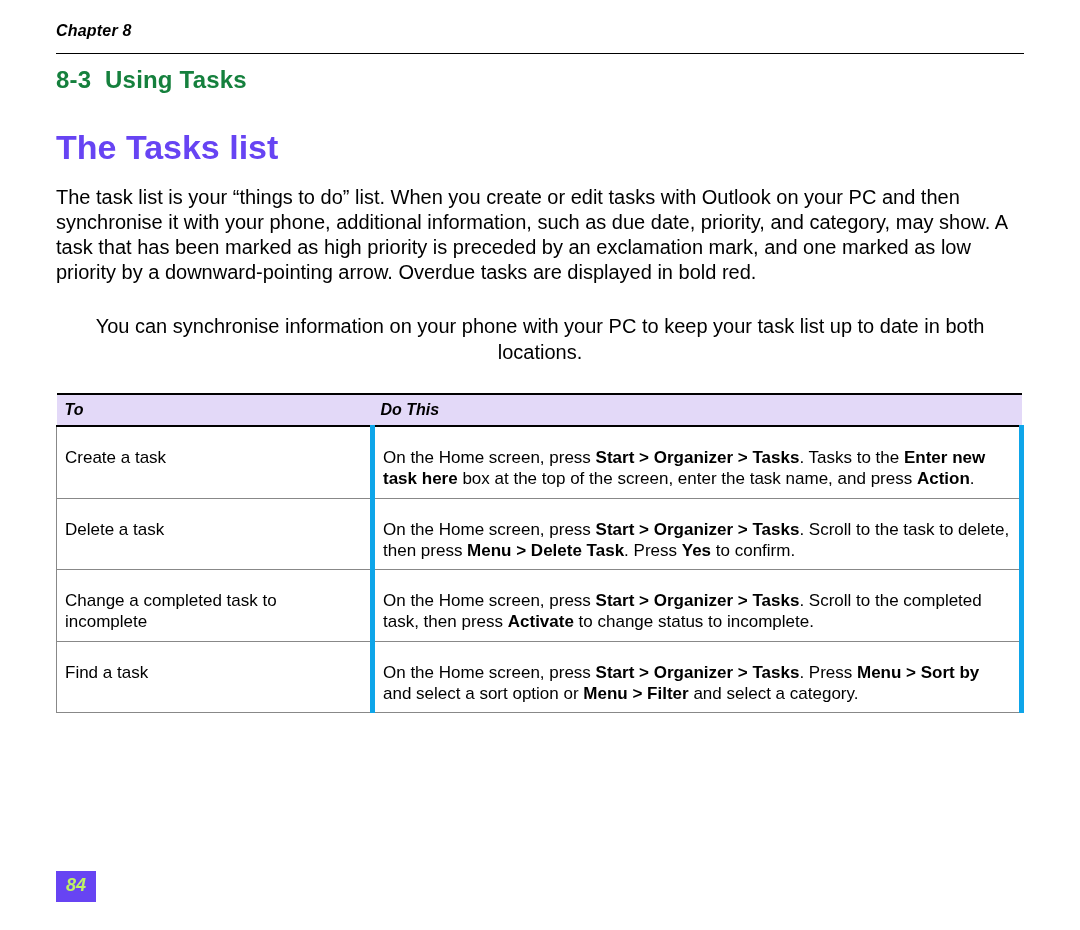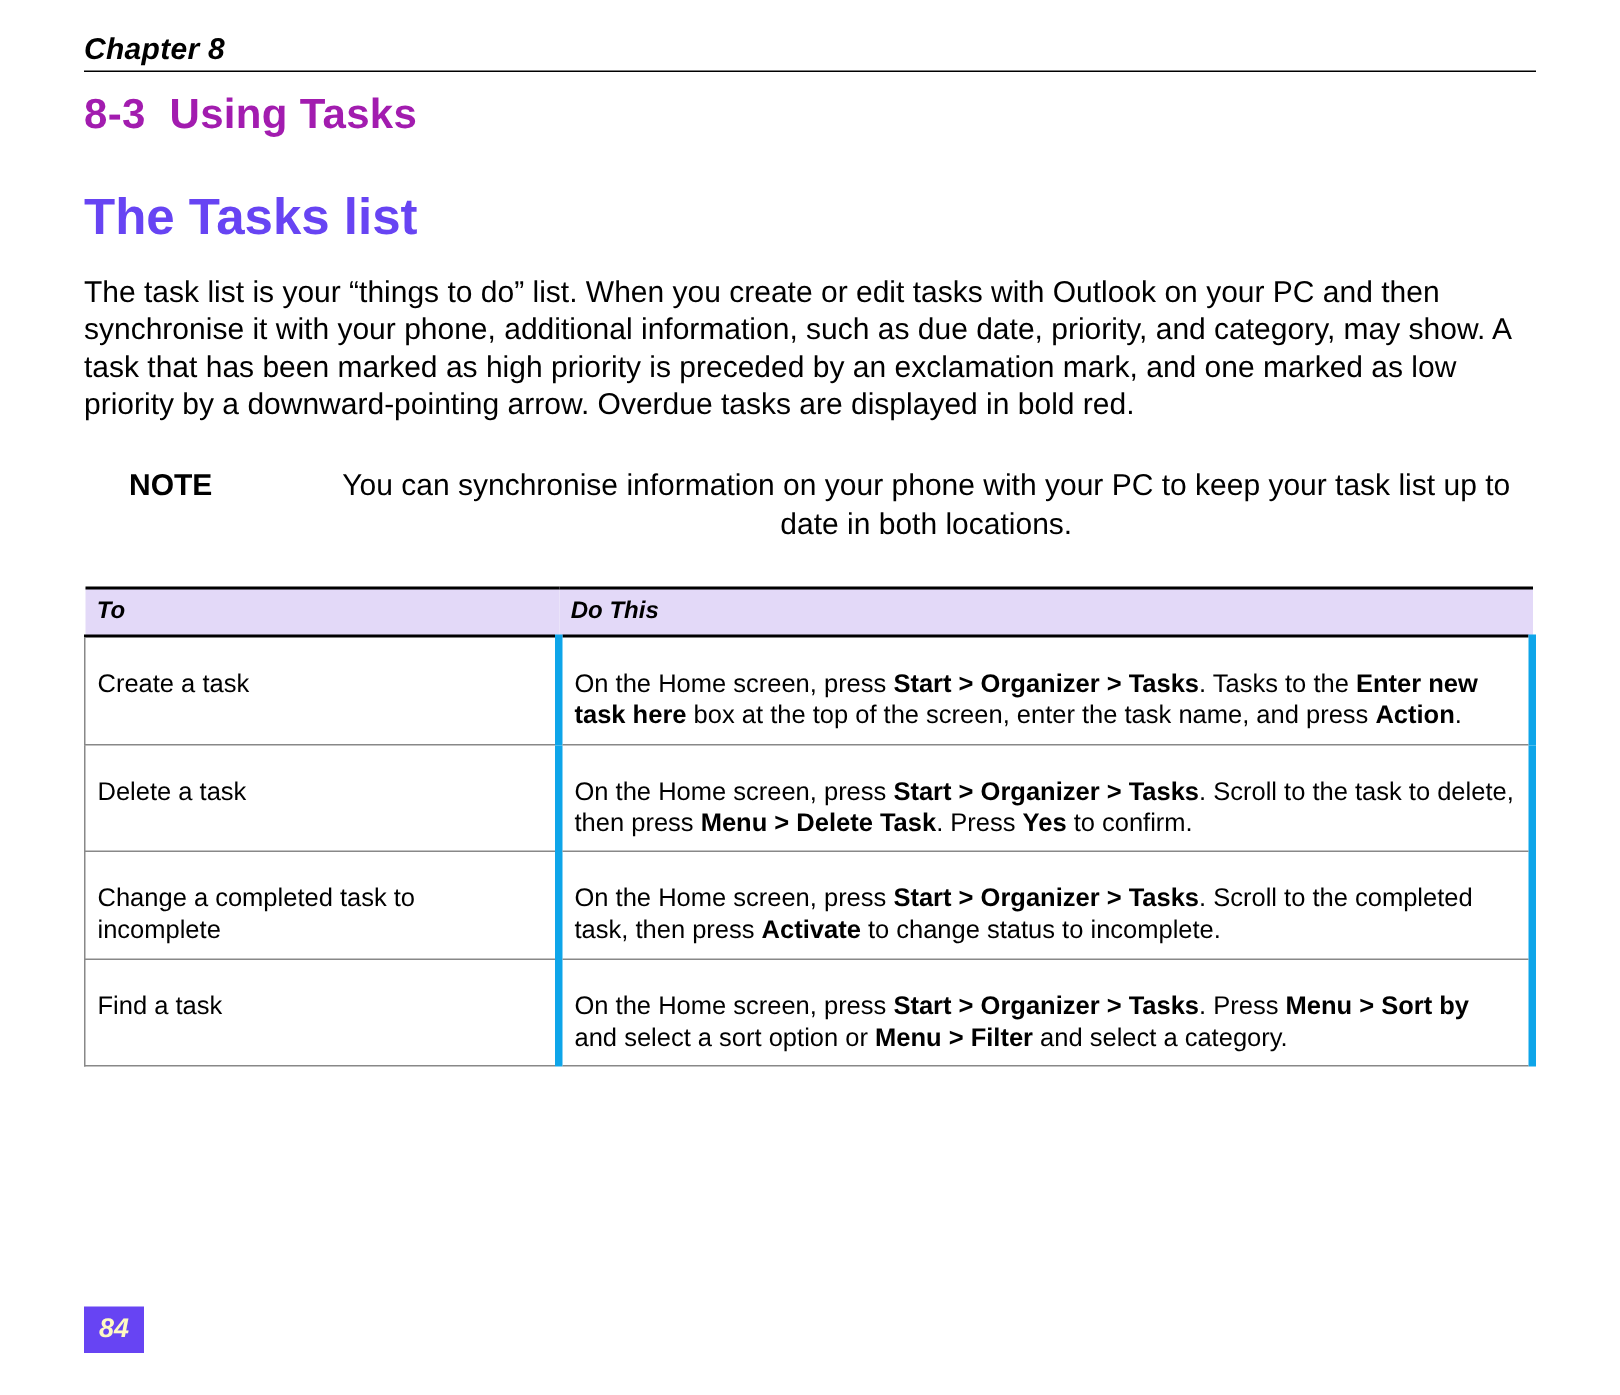--- a/index.html
+++ b/index.html
@@ -13,29 +13,29 @@
   }
   .page {
     box-sizing: border-box;
     padding: 22px 56px 0 56px;
     position: relative;
     height: 100%;
   }
   .chapter-line {
     font-weight: bold;
     font-style: italic;
-    font-size: 20px;
-    padding-bottom: 2px;
+    font-size: 16px;
+    padding-bottom: 13px;
     border-bottom: 1px solid #000;
     letter-spacing: 0.2px;
   }
   .section-title {
-    color: #a21caf;
+    color: #15803d;
     font-weight: bold;
-    font-size: 28px;
+    font-size: 24px;
     margin-top: 12px;
     letter-spacing: 0.2px;
   }
   .body-text {
     font-size: 20px;
     margin-top: 18px;
     line-height: 1.25;
   }
   .sub-title {
     color: #6744f3;
@@ -94,21 +94,21 @@
   }
   table.tasks tr:last-child td {
     border-bottom: 1px solid #888;
   }
   .b { font-weight: bold; }
   .page-number {
     position: absolute;
     left: 56px;
     bottom: 28px;
     background: #6744f3;
-    color: #fef9c3;
+    color: #bef264;
     font-weight: bold;
     font-style: italic;
     font-size: 18px;
     padding: 4px 10px 6px 10px;
   }
 </style>
 </head>
 <body>
 
 <div class="page">
@@ -118,21 +118,20 @@
   <div class="section-title">
     <span>8-3</span>&nbsp;&nbsp;<span>Using Tasks</span>
   </div>
 
 
   <div class="sub-title">The Tasks list</div>
 
   <div class="body-text">The task list is your “things to do” list. When you create or edit tasks with Outlook on your PC and then synchronise it with your phone, additional information, such as due date, priority, and category, may show. A task that has been marked as high priority is preceded by an exclamation mark, and one marked as low priority by a downward-pointing arrow. Overdue tasks are displayed in bold red.</div>
 
   <div class="note-row">
-    <div class="note-label">NOTE</div>
     <div class="note-text">You can synchronise information on your phone with your PC to keep your task list up to date in both locations.</div>
   </div>
 
   <table class="tasks">
     <thead>
       <tr>
         <th>To</th>
         <th>Do This</th>
       </tr>
     </thead>

